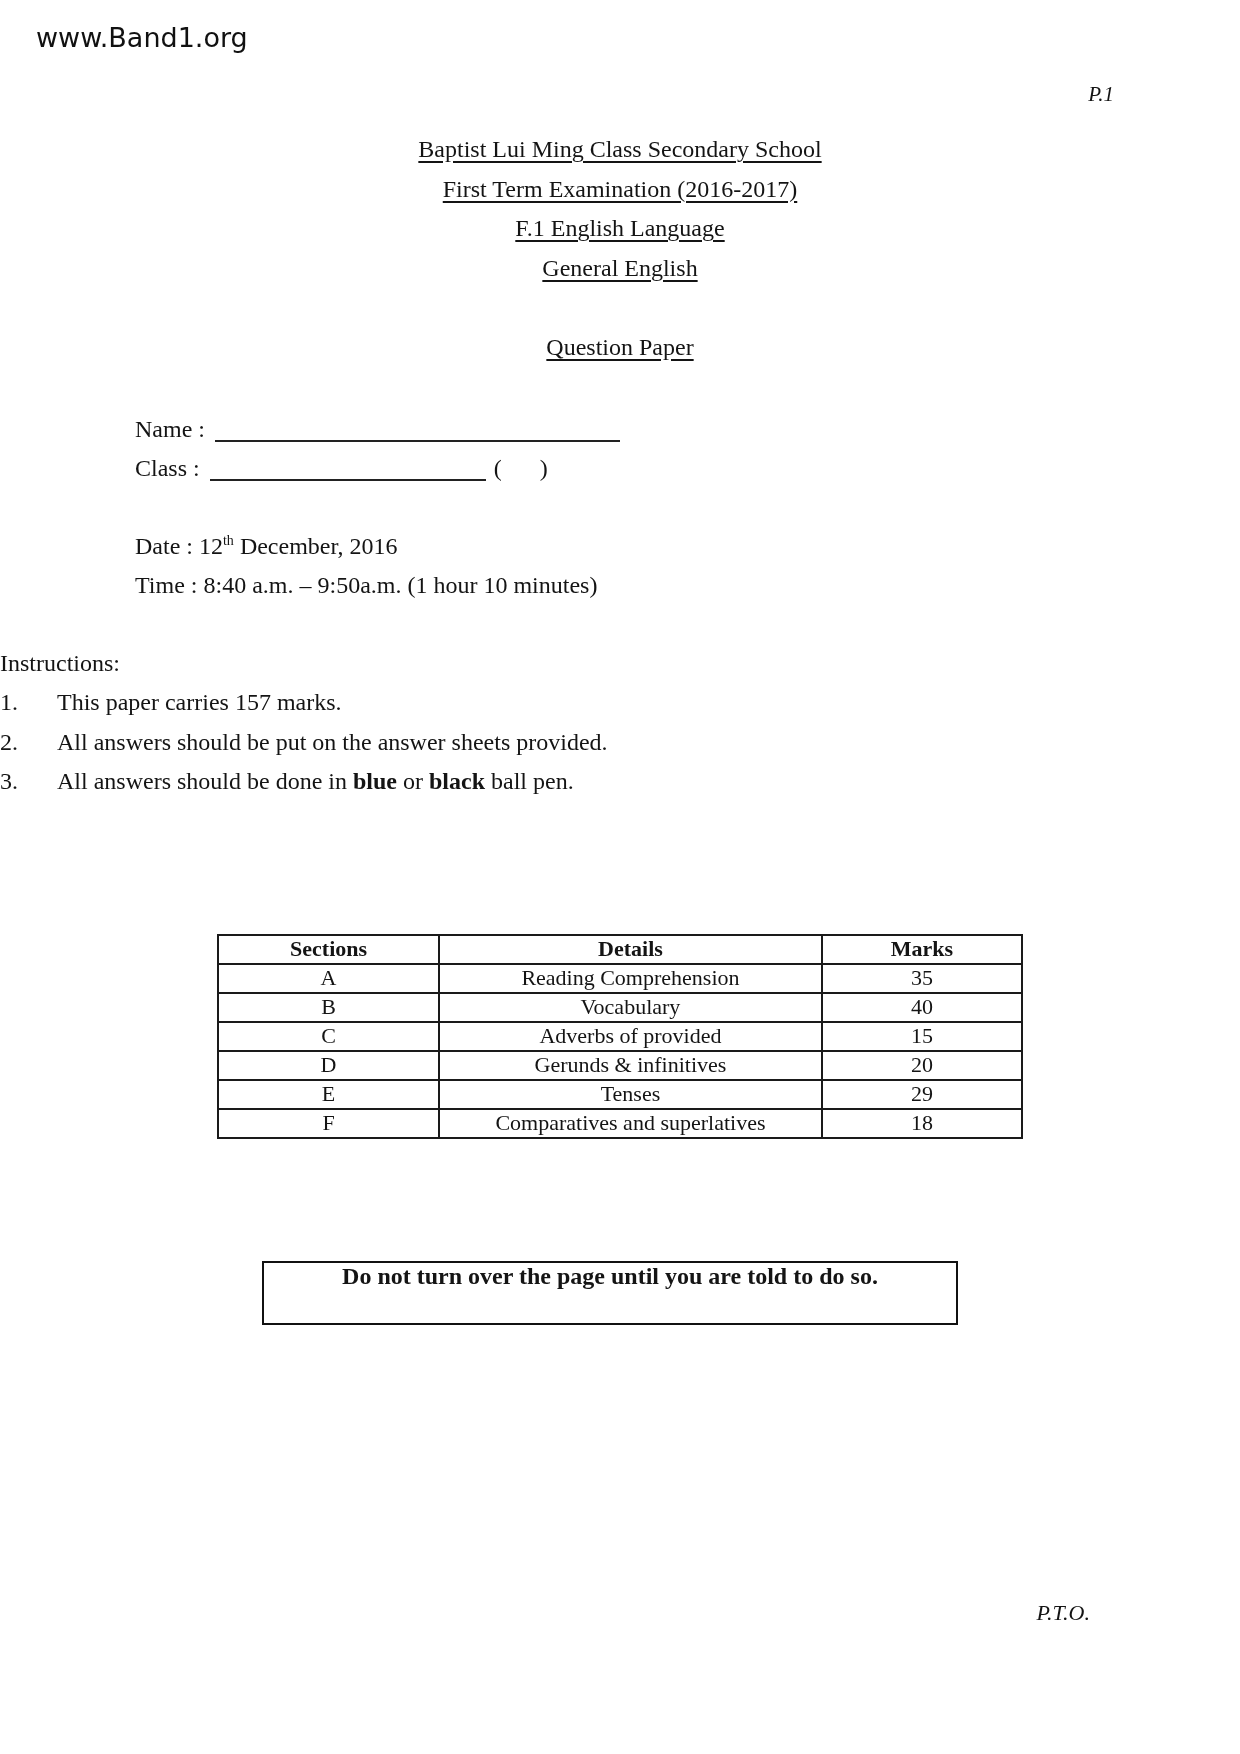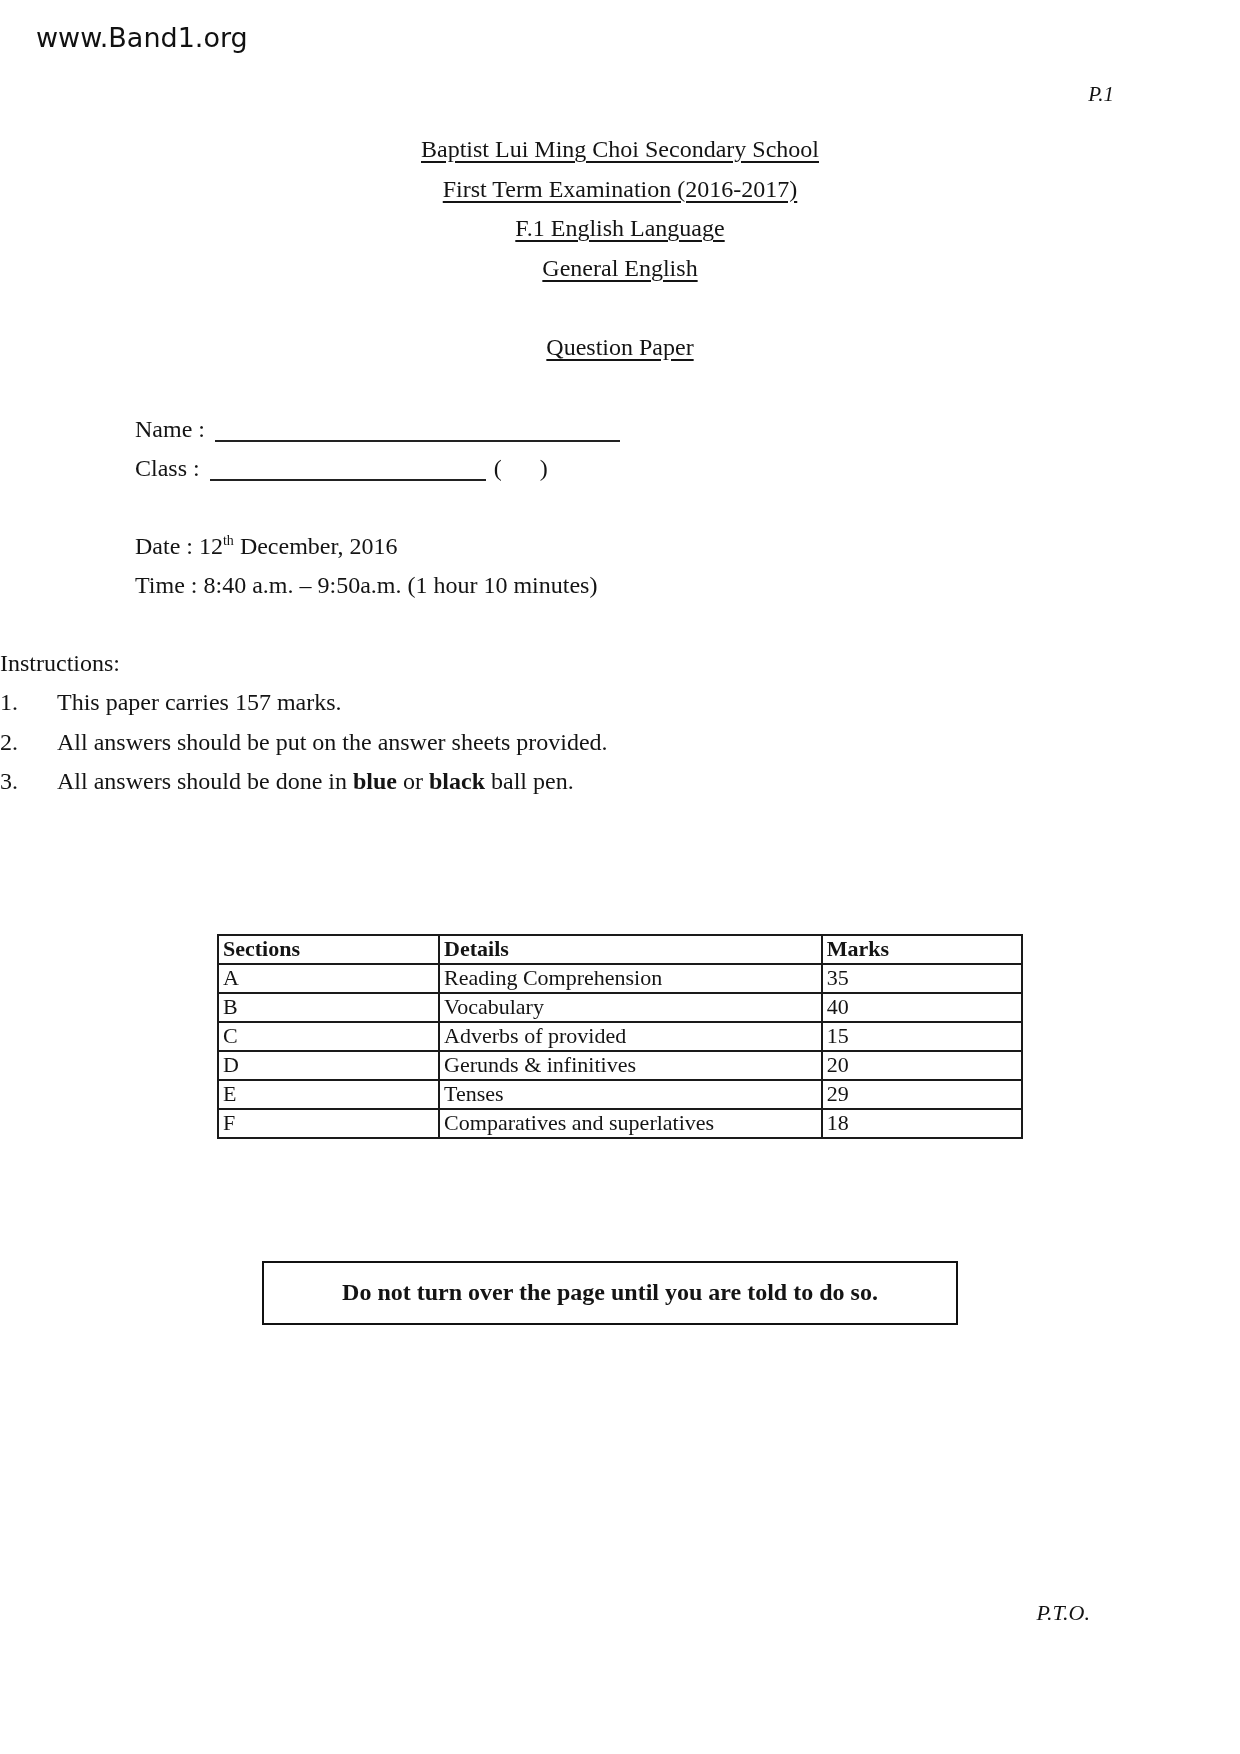--- a/index.html
+++ b/index.html
@@ -79,37 +79,37 @@
   .instr-num { display: inline-block; width: 57px; }
   .marks-table {
     width: 806px;
     margin: 132px auto 0 auto;
     border-collapse: collapse;
     font-size: 22px;
     table-layout: fixed;
   }
   .marks-table th, .marks-table td {
     border: 2px solid #1a1a1a;
-    text-align: left;
+    text-align: center;
     height: 27px;
     padding: 0 4px;
     font-weight: normal;
   }
   .marks-table th { font-weight: bold; }
   .col-sections { width: 27.5%; }
   .col-details  { width: 47.6%; }
   .col-marks    { width: 24.9%; }
   .notice-box {
     width: 692px;
     height: 60px;
     margin-top: 122px;
     margin-left: 262px;
     border: 2px solid #111;
     display: flex;
-    align-items: center;
+    align-items: flex-start;
     justify-content: center;
     font-weight: bold;
     font-size: 24px;
   }
   .pto {
     position: absolute;
     top: 1600px;
     right: 150px;
     font-style: italic;
     font-size: 22px;
@@ -119,21 +119,21 @@
 </head>
 <body>
 
 <div class="page">
 
   <div class="watermark">www.Band1.org</div>
 
   <div class="page-num">P.1</div>
 
   <div class="titles">
-    <div><span class="u">Baptist Lui Ming Choi Secondary School</span></div>
+    <div><span class="u">Baptist Lui Ming Class Secondary School</span></div>
     <div><span class="u">First Term Examination (2016-2017)</span></div>
     <div><span class="u">F.1 English Language</span></div>
     <div><span class="u">General English</span></div>
   </div>
 
   <div class="qp">
     <span class="u">Question Paper</span>
   </div>
 
   <div class="form">

